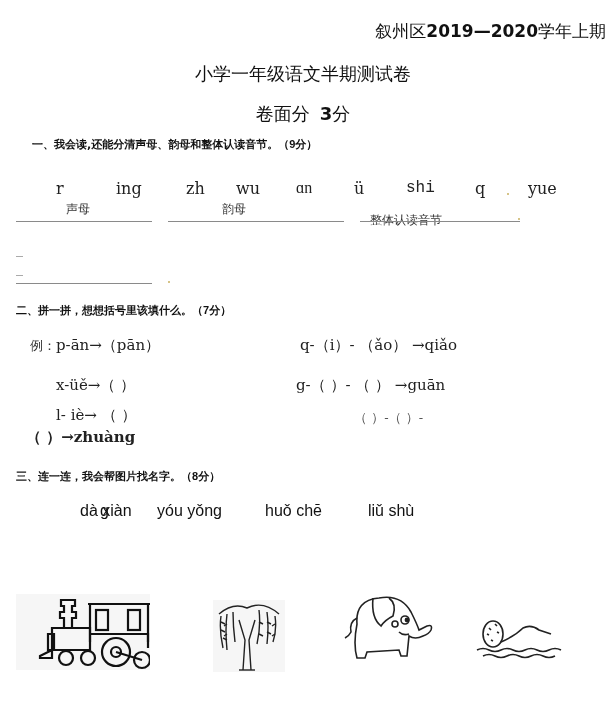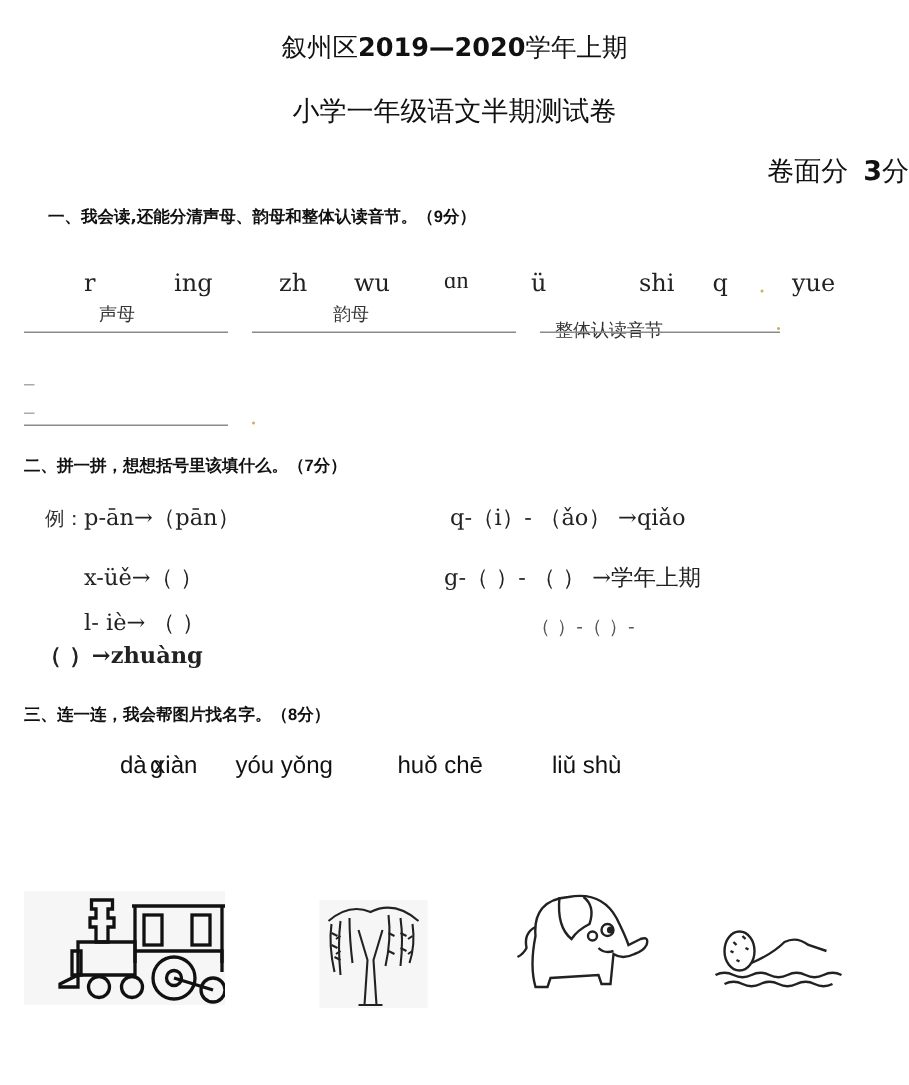--- a/index.html
+++ b/index.html
@@ -1,24 +1,24 @@
 <!DOCTYPE html>
 <html><head>
   <meta charset="utf-8">
   <style>
     html, body { margin:0; padding:0; background:#ffffff; }
     body { width:606px; height:723px; position:relative; overflow:hidden;
            font-family:"DejaVu Sans", sans-serif; color:#111; }
     .abs { position:absolute; white-space:nowrap; }
     .serif { font-family:"DejaVu Serif", "Liberation Serif", serif; }
     .sans { font-family:"Liberation Sans", "DejaVu Sans", sans-serif; }
-    .title1 { top:20px; left:0; width:606px; text-align:center; font-size:17px; }
+    .title1 { top:20px; left:0; width:606px; text-align:right; font-size:17px; }
     .title1 b { font-weight:bold; }
     .title2 { top:62px; left:0; width:606px; text-align:center; font-size:18px; }
-    .title3 { top:102px; left:0; width:606px; text-align:right; font-size:18px; }
+    .title3 { top:102px; left:0; width:606px; text-align:center; font-size:18px; }
     .title3 b { font-weight:bold; margin-left:10px; }
     .q-head { font-size:11px; font-weight:bold; }
     .py { font-size:16px; color:#222; }
     .small-lbl { font-size:12px; color:#333; }
     .uline { position:absolute; height:1px; background:#8a8a8a; }
     .dash { position:absolute; height:1px; background:#aaa; width:7px; }
     .dot { position:absolute; width:2px; height:2px; background:#c8b060; border-radius:1px; }
     .ex { font-size:15px; color:#222; }
     .ex-small { font-size:13px; color:#555; }
     .p3 { font-size:16px; color:#111; }
@@ -38,21 +38,21 @@
 <div class="abs q-head" style="top:137px; left:32px;">
   <span>一、我会读,还能分清声母、韵母和整体认读音节。（</span><span class="sans">9</span><span>分）</span>
 </div>
 
 <div class="abs py serif" style="top:179px; left:56px;">r</div>
 <div class="abs py serif" style="top:179px; left:116px;">ing</div>
 <div class="abs py serif" style="top:179px; left:186px;">zh</div>
 <div class="abs py serif" style="top:179px; left:236px;">wu</div>
 <div class="abs py serif" style="top:179px; left:296px;font-family:Liberation Serif, serif;">ɑn</div>
 <div class="abs py serif" style="top:179px; left:354px;">ü</div>
-<div class="abs py serif" style="top:179px; left:426px;">shi</div>
+<div class="abs py serif" style="top:179px; left:406px;font-family:Liberation Mono, monospace;">shi</div>
 <div class="abs py serif" style="top:179px; left:475px;">q</div>
 <div class="dot" style="top:193px; left:507px;"></div>
 <div class="abs py serif" style="top:179px; left:528px;">yue</div>
 
 <div class="abs small-lbl" style="top:201px; left:66px;">声母</div>
 <div class="abs small-lbl" style="top:201px; left:222px;">韵母</div>
 <div class="abs small-lbl" style="top:201px; left:370px;margin-top:11px;">整体认读音节</div>
 
 <div class="uline" style="top:221px; left:16px; width:136px;"></div>
 <div class="uline" style="top:221px; left:168px; width:176px;"></div>
@@ -67,21 +67,21 @@
 <div class="abs q-head" style="top:303px; left:16px;">
   <span>二、拼一拼，想想括号里该填什么。（</span><span class="sans">7</span><span>分）</span>
 </div>
 
 <div class="abs ex serif" style="top:336px; left:30px;">
   <span style="font-size:13px; color:#333;">例：</span><span>p-ān→（pān）</span>
 </div>
 <div class="abs ex serif" style="top:336px; left:300px;">q-（i）-  （ǎo）  →qiǎo</div>
 
 <div class="abs ex serif" style="top:376px; left:56px;">x-üě→（      ）</div>
-<div class="abs ex serif" style="top:376px; left:296px;">g-（ ）-  （   ）  →学年上期</div>
+<div class="abs ex serif" style="top:376px; left:296px;">g-（ ）-  （   ）  →guān</div>
 
 <div class="abs ex serif" style="top:406px; left:56px;">l-  iè→ （         ）</div>
 <div class="abs ex-small serif" style="top:409px; left:354px;">（          ）-（        ）-</div>
 <div class="abs ex serif" style="top:428px; left:26px;font-weight:bold;">（    ）→zhuàng</div>
 
 <div class="abs q-head" style="top:469px; left:16px;">
   <span>三、连一连，我会帮图片找名字。（</span><span class="sans">8</span><span>分）</span>
 </div>
 
 <div class="abs p3 sans" style="top:502px; left:32px;margin-left:48px;">dà xiàn</div>

